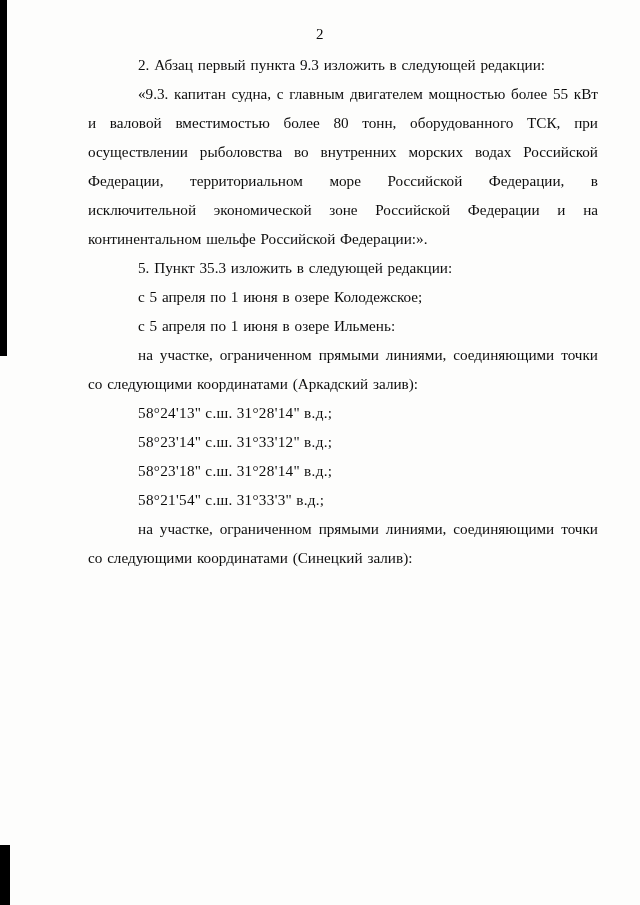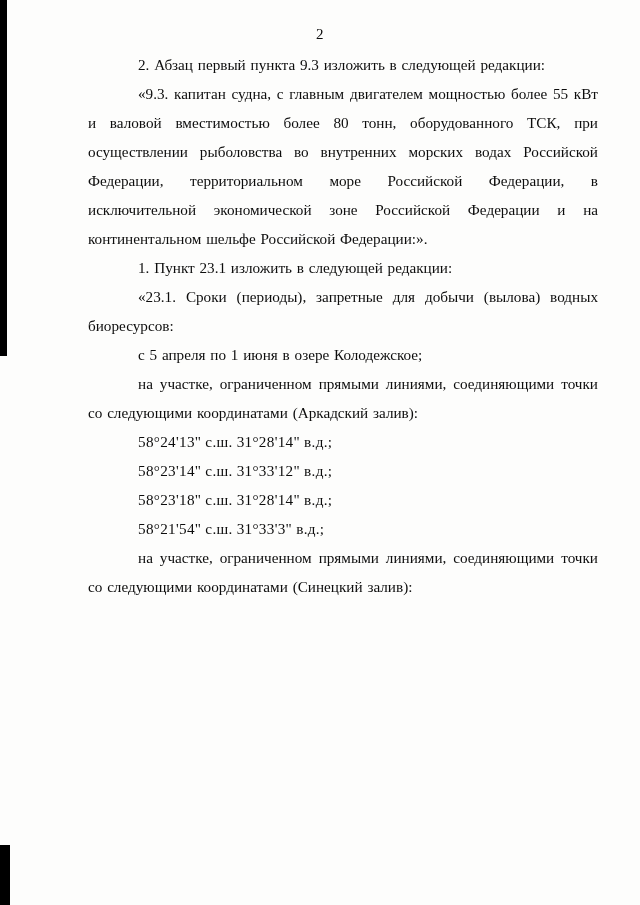--- a/index.html
+++ b/index.html
@@ -65,23 +65,23 @@
 <div class="page">
 
   <div class="scan-mark scan-mark-top-left"></div>
   <div class="scan-mark scan-mark-bottom-left"></div>
 
   <div class="page-number">2</div>
 
   <div class="content">
     <p class="para">2. Абзац первый пункта 9.3 изложить в следующей редакции:</p>
     <p class="para">«9.3. капитан судна, с главным двигателем мощностью более 55 кВт и валовой вместимостью более 80 тонн, оборудованного ТСК, при осуществлении рыболовства во внутренних морских водах Российской Федерации, территориальном море Российской Федерации, в исключительной экономической зоне Российской Федерации и на континентальном шельфе Российской Федерации:».</p>
-    <p class="para">1. Пункт 23.1 изложить в следующей редакции:</p>
-    <p class="para">«23.1. Сроки (периоды), запретные для добычи (вылова) водных биоресурсов:</p>
+    <p class="para">5. Пункт 35.3 изложить в следующей редакции:</p>
     <p class="para">с 5 апреля по 1 июня в озере Колодежское;</p>
+    <p class="para">с 5 апреля по 1 июня в озере Ильмень:</p>
     <p class="para">на участке, ограниченном прямыми линиями, соединяющими точки со следующими координатами (Аркадский залив):</p>
     <p class="coord">58°24'13" с.ш. 31°28'14" в.д.;</p>
     <p class="coord">58°23'14" с.ш. 31°33'12" в.д.;</p>
     <p class="coord">58°23'18" с.ш. 31°28'14" в.д.;</p>
     <p class="coord">58°21'54" с.ш. 31°33'3" в.д.;</p>
     <p class="para">на участке, ограниченном прямыми линиями, соединяющими точки со следующими координатами (Синецкий залив):</p>
   </div>
 
 </div>
 

